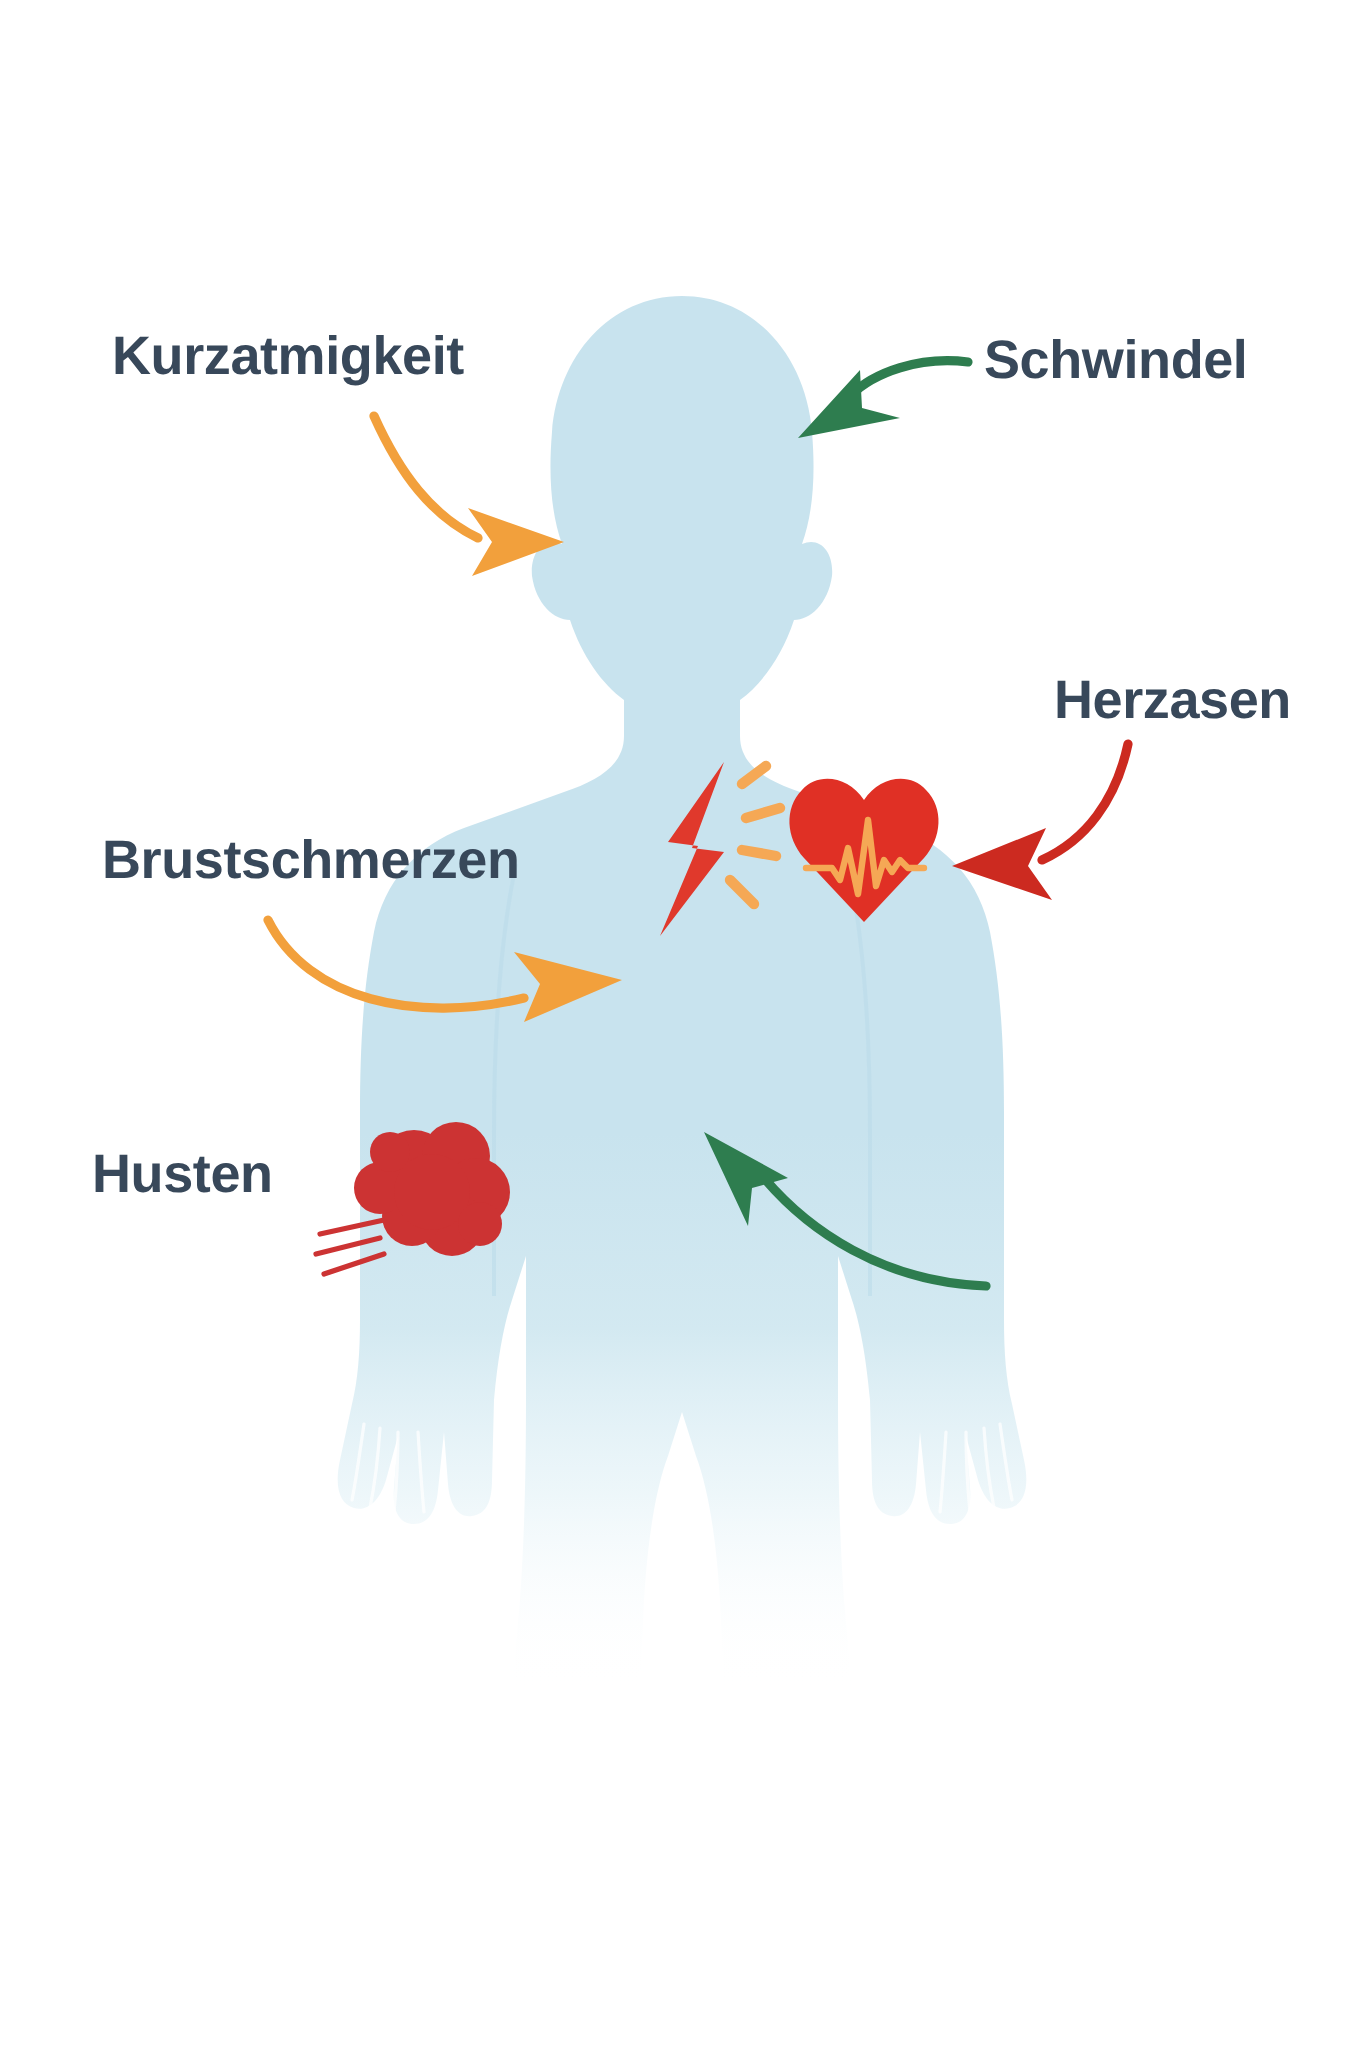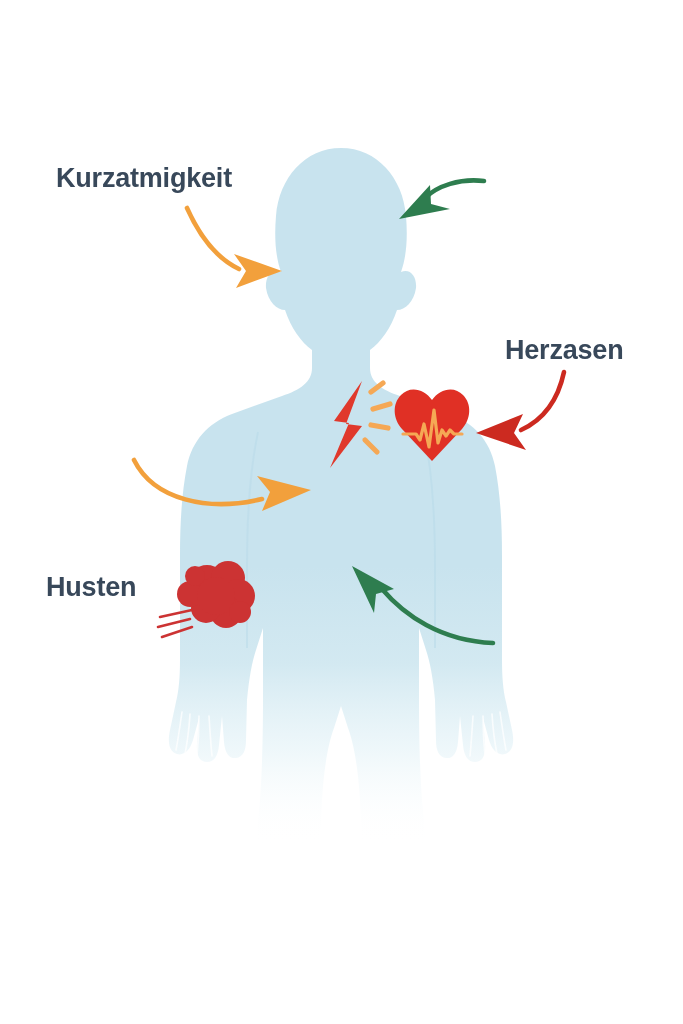--- a/index.html
+++ b/index.html
@@ -36,21 +36,21 @@
     position: absolute;
     color: #38485a;
     font-weight: bold;
     font-size: 27px;
     letter-spacing: -0.2px;
     white-space: nowrap;
     line-height: 1;
   }
   .label-kurzatmigkeit { left: 56px;  top: 165px; }
   .label-schwindel     { left: 492px; top: 167px; }
-  .label-herzasen      { left: 505px; top: 337px; }
+  .label-herzasen      { left: 527px; top: 337px; }
   .label-brustschmerzen{ left: 51px;  top: 417px; }
   .label-husten        { left: 46px;  top: 574px; }
 </style>
 </head>
 <body>
 
 <div id="canvas">
 
   <svg id="figure-layer" viewBox="0 0 683 1024">
     <defs>
@@ -226,20 +226,22 @@
 
     <g>
       <path fill="none" stroke="#2e7d4f" stroke-width="4.6" stroke-linecap="round" d="M493,643 C441,641 404,615 382,589"></path>
       <path fill="#2e7d4f" d="M352,566 L394,589 L376,594 L374,613 Z"></path>
     </g>
   </svg>
 
   <div id="label-layer">
     <div class="label label-kurzatmigkeit">Kurzatmigkeit</div>
 
+    <div class="label label-schwindel">Schwindel</div>
 
     <div class="label label-herzasen">Herzasen</div>
 
+    <div class="label label-brustschmerzen">Brustschmerzen</div>
 
     <div class="label label-husten">Husten</div>
   </div>
 
 </div>
 
 </body></html>

